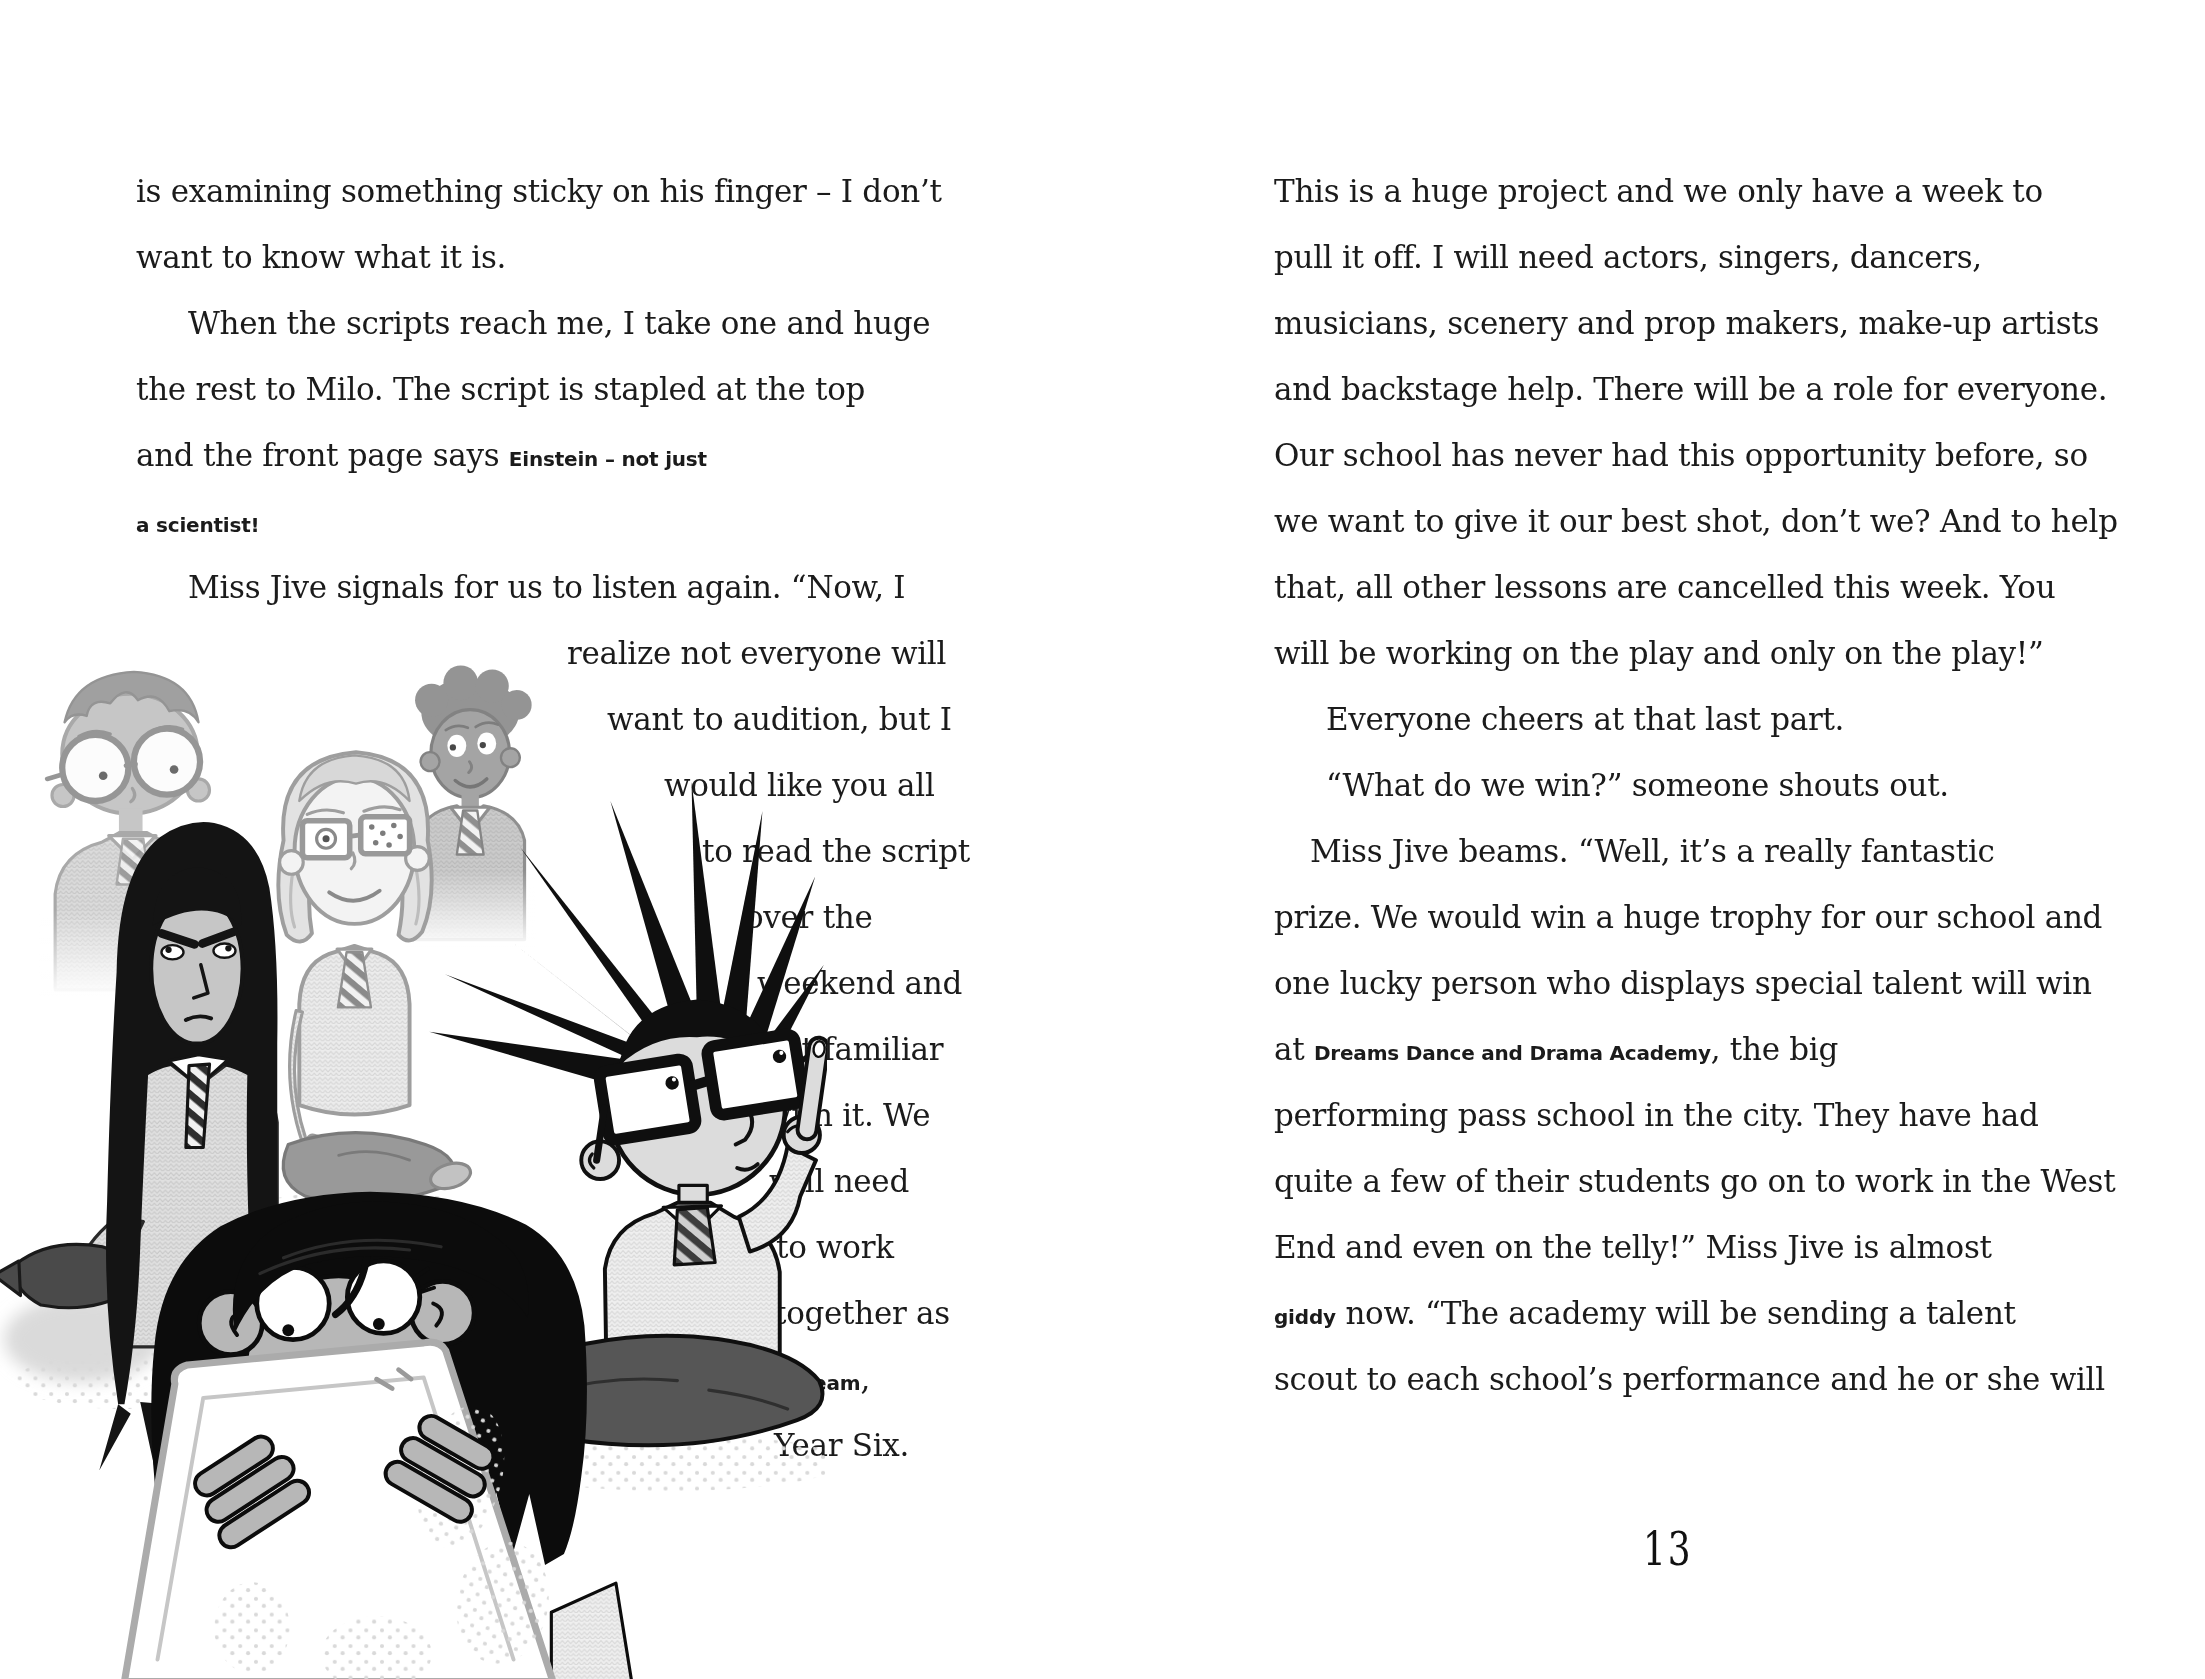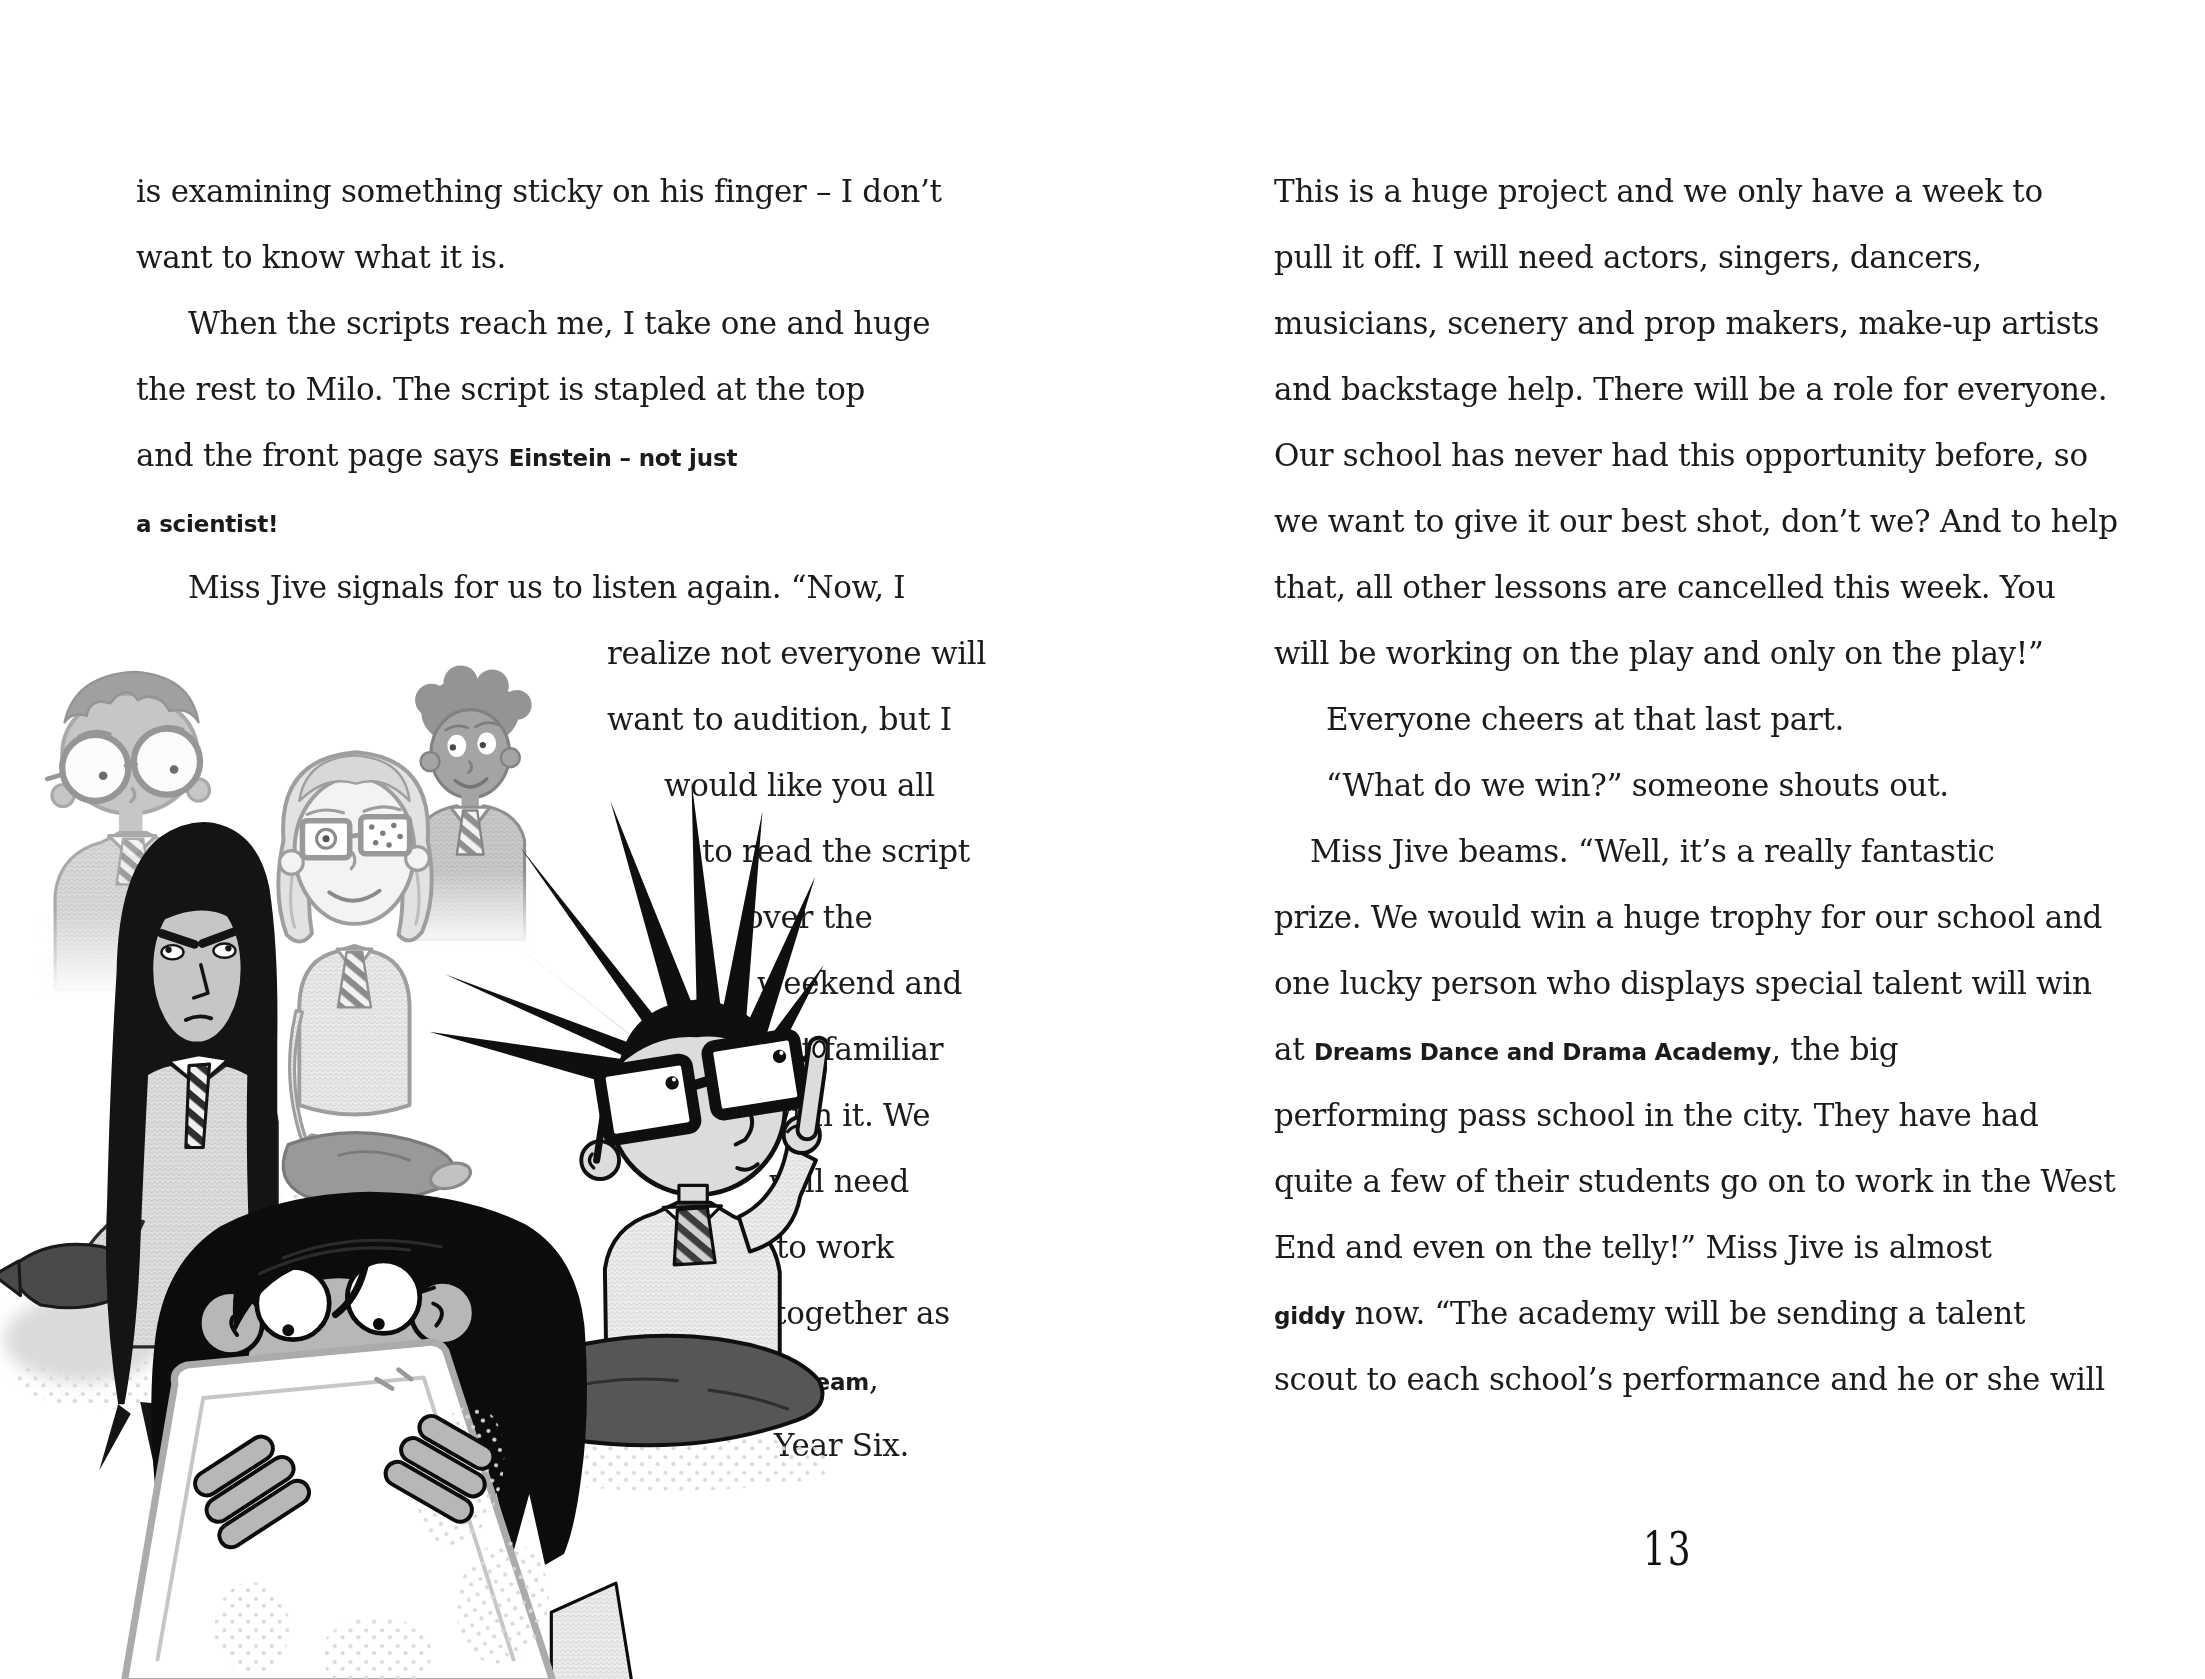--- a/index.html
+++ b/index.html
@@ -3,40 +3,40 @@
 <meta charset="utf-8">
 <style>
   html,body{margin:0;padding:0;background:#fff;}
   #screen{position:relative;width:2205px;height:1680px;background:#ffffff;overflow:hidden;
           font-family:"DejaVu Serif",serif;color:#1b1b1b;}
   .col{position:absolute;top:158px;font-size:31px;line-height:66px;letter-spacing:-0.3px;
        white-space:nowrap;}
   #left-text{left:136px;width:890px;}
   #right-text{left:1274px;width:914px;}
   .tline{height:66px;}
-  .comic{font-family:"DejaVu Sans",sans-serif;font-weight:700;font-size:23px;letter-spacing:-0.2px;}
+  .comic{font-family:"DejaVu Sans",sans-serif;font-weight:700;font-size:20px;letter-spacing:-0.2px;}
   .pageno{position:absolute;left:1643px;top:1526px;font-size:46px;line-height:46px;
           transform:scaleX(.78);transform-origin:0 0;letter-spacing:2.4px;color:#111;}
   #illustration{position:absolute;left:0;top:634px;width:827px;height:1046px;}
   svg *{stroke-linejoin:round;stroke-linecap:round;}
 </style>
 </head>
 <body>
 
 <div id="screen">
 
   <div id="left-text" class="col">
       <div class="tline"><span>is examining something sticky on his finger – I don’t</span></div>
       <div class="tline"><span>want to know what it is.</span></div>
       <div class="tline" style="margin-left: 52px;"><span>When the scripts reach me, I take one and huge</span></div>
       <div class="tline"><span>the rest to Milo. The script is stapled at the top</span></div>
       <div class="tline"><span>and the front page says </span><span class="comic">Einstein – not just</span></div>
       <div class="tline"><span class="comic">a scientist!</span></div>
       <div class="tline" style="margin-left: 52px;"><span>Miss Jive signals for us to listen again. “Now, I</span></div>
-      <div class="tline" style="margin-left: 431px; text-align: center;"><span>realize not everyone will</span></div>
+      <div class="tline" style="margin-left: 431px;"><span>realize not everyone will</span></div>
       <div class="tline" style="margin-left: 471px;"><span>want to audition, but I</span></div>
       <div class="tline" style="margin-left: 528px;"><span>would like you all</span></div>
       <div class="tline" style="margin-left: 566px;"><span>to read the script</span></div>
       <div class="tline" style="margin-left: 609px;"><span>over the</span></div>
       <div class="tline" style="margin-left: 621px;"><span>weekend and</span></div>
       <div class="tline" style="margin-left: 628px;"><span>get familiar</span></div>
       <div class="tline" style="margin-left: 629px;"><span>with it. We</span></div>
       <div class="tline" style="margin-left: 633px;"><span>will need</span></div>
       <div class="tline" style="margin-left: 640px;"><span>to work</span></div>
       <div class="tline" style="margin-left: 638px;"><span>together as</span></div>

